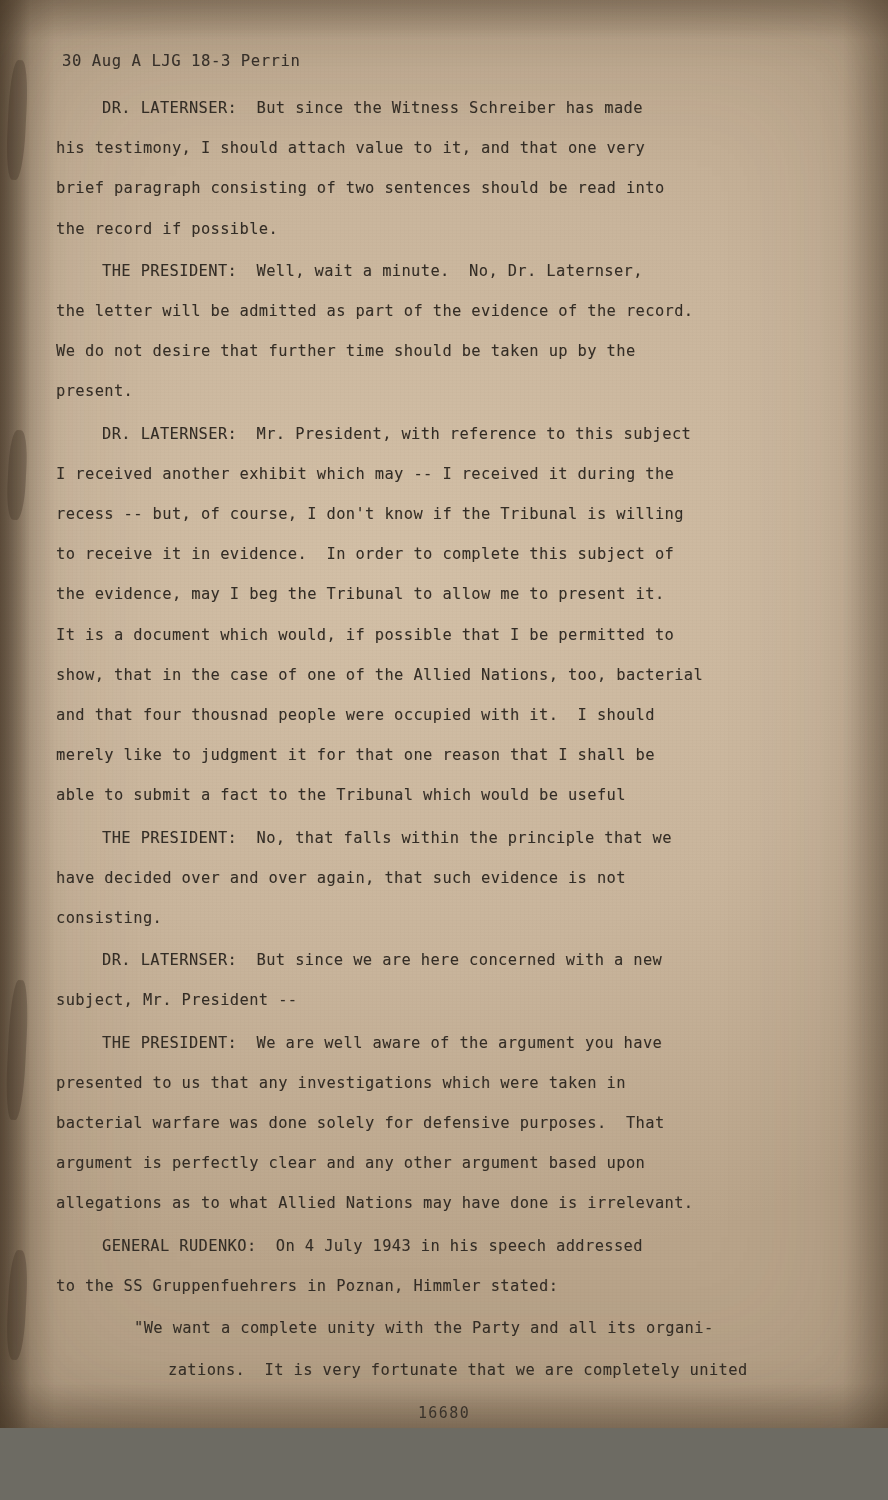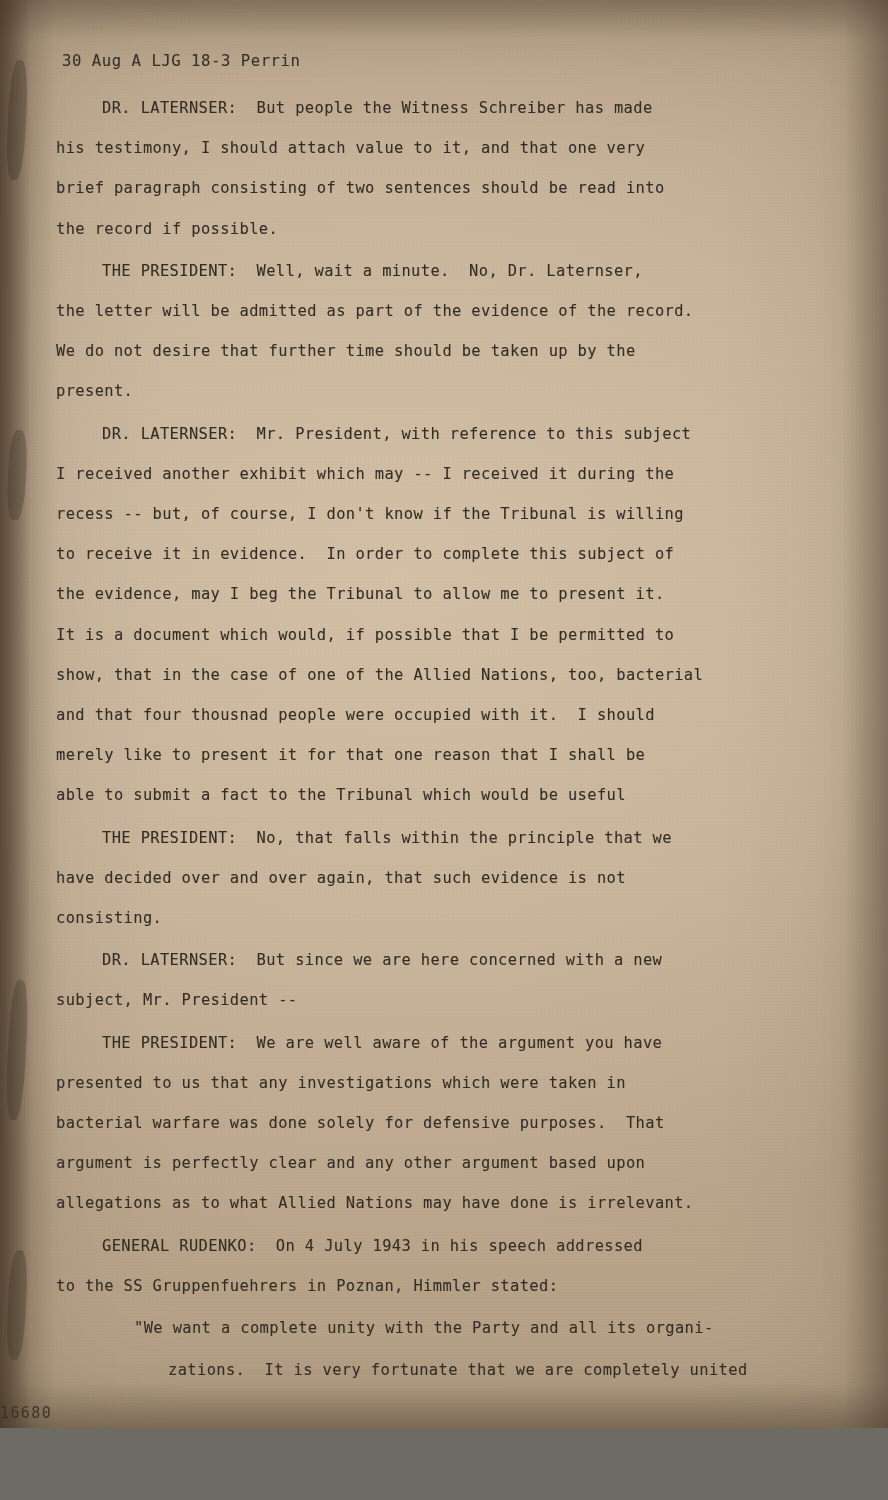--- a/index.html
+++ b/index.html
@@ -89,62 +89,62 @@
   .indent1 { padding-left: 46px; }
   .indent2 { padding-left: 78px; }
   .indent3 { padding-left: 112px; }
 
   .pagenum {
     position: absolute;
     z-index: 2;
     left: 0;
     right: 0;
     top: 1404px;
-    text-align: left;
+    text-align: center;
     font-size: 15px;
     letter-spacing: 1.4px;
     color: #3a332b;
   }
 </style>
 </head>
 <body>
 
 <div class="page">
   <div class="grain"></div>
   <div class="edge-left"></div>
   <div class="tear" style="top:60px;height:120px;"></div>
   <div class="tear" style="top:430px;height:90px;"></div>
   <div class="tear" style="top:980px;height:140px;"></div>
   <div class="tear" style="top:1250px;height:110px;"></div>
 
   <div class="doc">
     <div class="header-line">30 Aug A LJG 18-3 Perrin</div>
     <div id="paragraphs">
         <div class="para">
-          <div class="line indent1">DR. LATERNSER:  But people the Witness Schreiber has made</div>
+          <div class="line indent1">DR. LATERNSER:  But since the Witness Schreiber has made</div>
           <div class="line">his testimony, I should attach value to it, and that one very</div>
           <div class="line">brief paragraph consisting of two sentences should be read into</div>
           <div class="line">the record if possible.</div>
         </div>
         <div class="para">
           <div class="line indent1">THE PRESIDENT:  Well, wait a minute.  No, Dr. Laternser,</div>
           <div class="line">the letter will be admitted as part of the evidence of the record.</div>
           <div class="line">We do not desire that further time should be taken up by the</div>
           <div class="line">present.</div>
         </div>
         <div class="para">
           <div class="line indent1">DR. LATERNSER:  Mr. President, with reference to this subject</div>
           <div class="line">I received another exhibit which may -- I received it during the</div>
           <div class="line">recess -- but, of course, I don't know if the Tribunal is willing</div>
           <div class="line">to receive it in evidence.  In order to complete this subject of</div>
           <div class="line">the evidence, may I beg the Tribunal to allow me to present it.</div>
           <div class="line">It is a document which would, if possible that I be permitted to</div>
           <div class="line">show, that in the case of one of the Allied Nations, too, bacterial</div>
           <div class="line">and that four thousnad people were occupied with it.  I should</div>
-          <div class="line">merely like to present it for that one reason that I shall be</div>
+          <div class="line">merely like to judgment it for that one reason that I shall be</div>
           <div class="line">able to submit a fact to the Tribunal which would be useful</div>
         </div>
         <div class="para">
           <div class="line indent1">THE PRESIDENT:  No, that falls within the principle that we</div>
           <div class="line">have decided over and over again, that such evidence is not</div>
           <div class="line">consisting.</div>
         </div>
         <div class="para">
           <div class="line indent1">DR. LATERNSER:  But since we are here concerned with a new</div>
           <div class="line">subject, Mr. President --</div>

